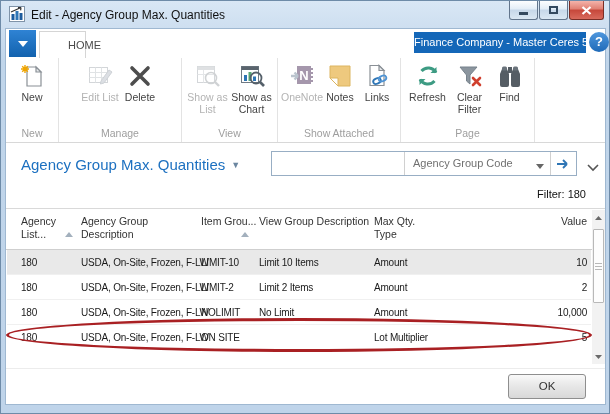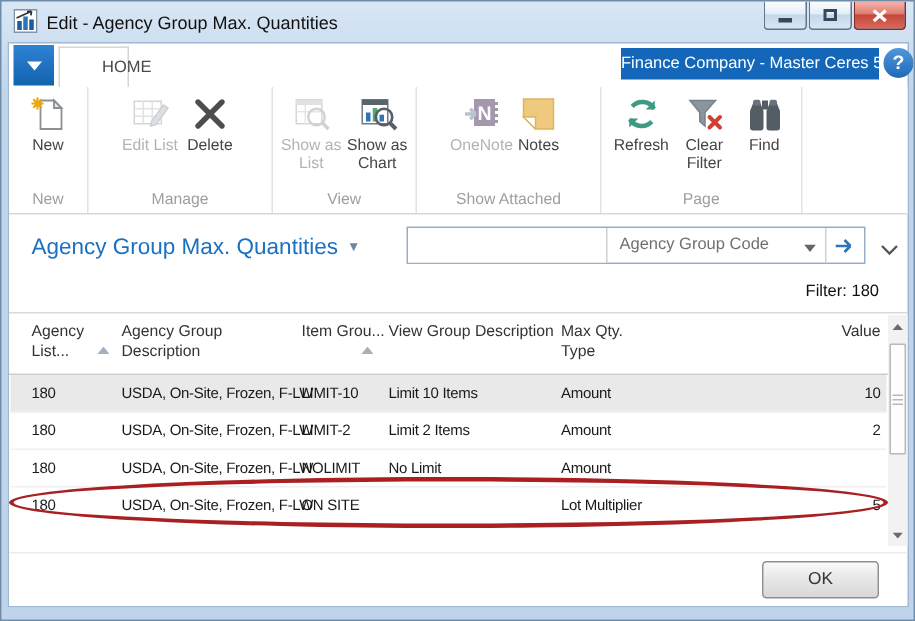--- a/index.html
+++ b/index.html
@@ -244,20 +244,31 @@
         </div>
         <div class="rbtn" style="width:36px">
           <span class="ricon">
             <svg width="26" height="26" viewBox="0 0 26 26">
               <path d="M3 3 h20 v20 h-12 l-8 -8 z" fill="#eec97e" stroke="#dcb560"></path>
               <path d="M3 15 l8 0 0 8 z" fill="#fff" stroke="#dcb560"></path>
             </svg>
           </span>
           <span class="rlabel">Notes</span>
         </div>
+        <div class="rbtn" style="width:38px">
+          <span class="ricon">
+            <svg width="26" height="26" viewBox="0 0 26 26">
+              <path d="M6 2.5 h9 l5 5 v15 h-14 z" fill="#fff" stroke="#8a9096" stroke-width="1.2"></path>
+              <path d="M15 2.5 l5 5 h-5 z" fill="#e6e9ec" stroke="#8a9096" stroke-width="1.2"></path>
+              <ellipse cx="13" cy="18" rx="4" ry="2.6" fill="none" stroke="#2e75b5" stroke-width="1.8" transform="rotate(-25 13 18)"></ellipse>
+              <ellipse cx="18.5" cy="15.5" rx="4" ry="2.6" fill="none" stroke="#5094d4" stroke-width="1.8" transform="rotate(-25 18.5 15.5)"></ellipse>
+            </svg>
+          </span>
+          <span class="rlabel">Links</span>
+        </div>
       </div>
       <div class="glabel">Show Attached</div>
     </div>
 
     <div class="rgroup" style="width:134px; border-right:1px solid #e3e3e3">
       <div class="gbuttons">
         <div class="rbtn wide">
           <span class="ricon">
             <svg width="26" height="26" viewBox="0 0 26 26">
               <path d="M6.5 8 A 9 9 0 0 1 21 9.5" fill="none" stroke="#3d9b83" stroke-width="3"></path>
@@ -358,20 +369,21 @@
     <span class="cell cc4">Limit 2 Items</span>
     <span class="cell cc5">Amount</span>
     <span class="cell cc6">2</span>
   </div>
   <div class="grow r2 rowline">
     <span class="cell cc1">180</span>
     <span class="cell cc2">USDA, On-Site, Frozen, F-LW</span>
     <span class="cell cc3">NOLIMIT</span>
     <span class="cell cc4">No Limit</span>
     <span class="cell cc5">Amount</span>
+    <span class="cell cc6">10,000</span>
   </div>
   <div class="grow r3">
     <span class="cell cc1">180</span>
     <span class="cell cc2">USDA, On-Site, Frozen, F-LW</span>
     <span class="cell cc3">ON SITE</span>
     <span class="cell cc5">Lot Multiplier</span>
     <span class="cell cc6">5</span>
   </div>
 
   <div class="vscroll">

